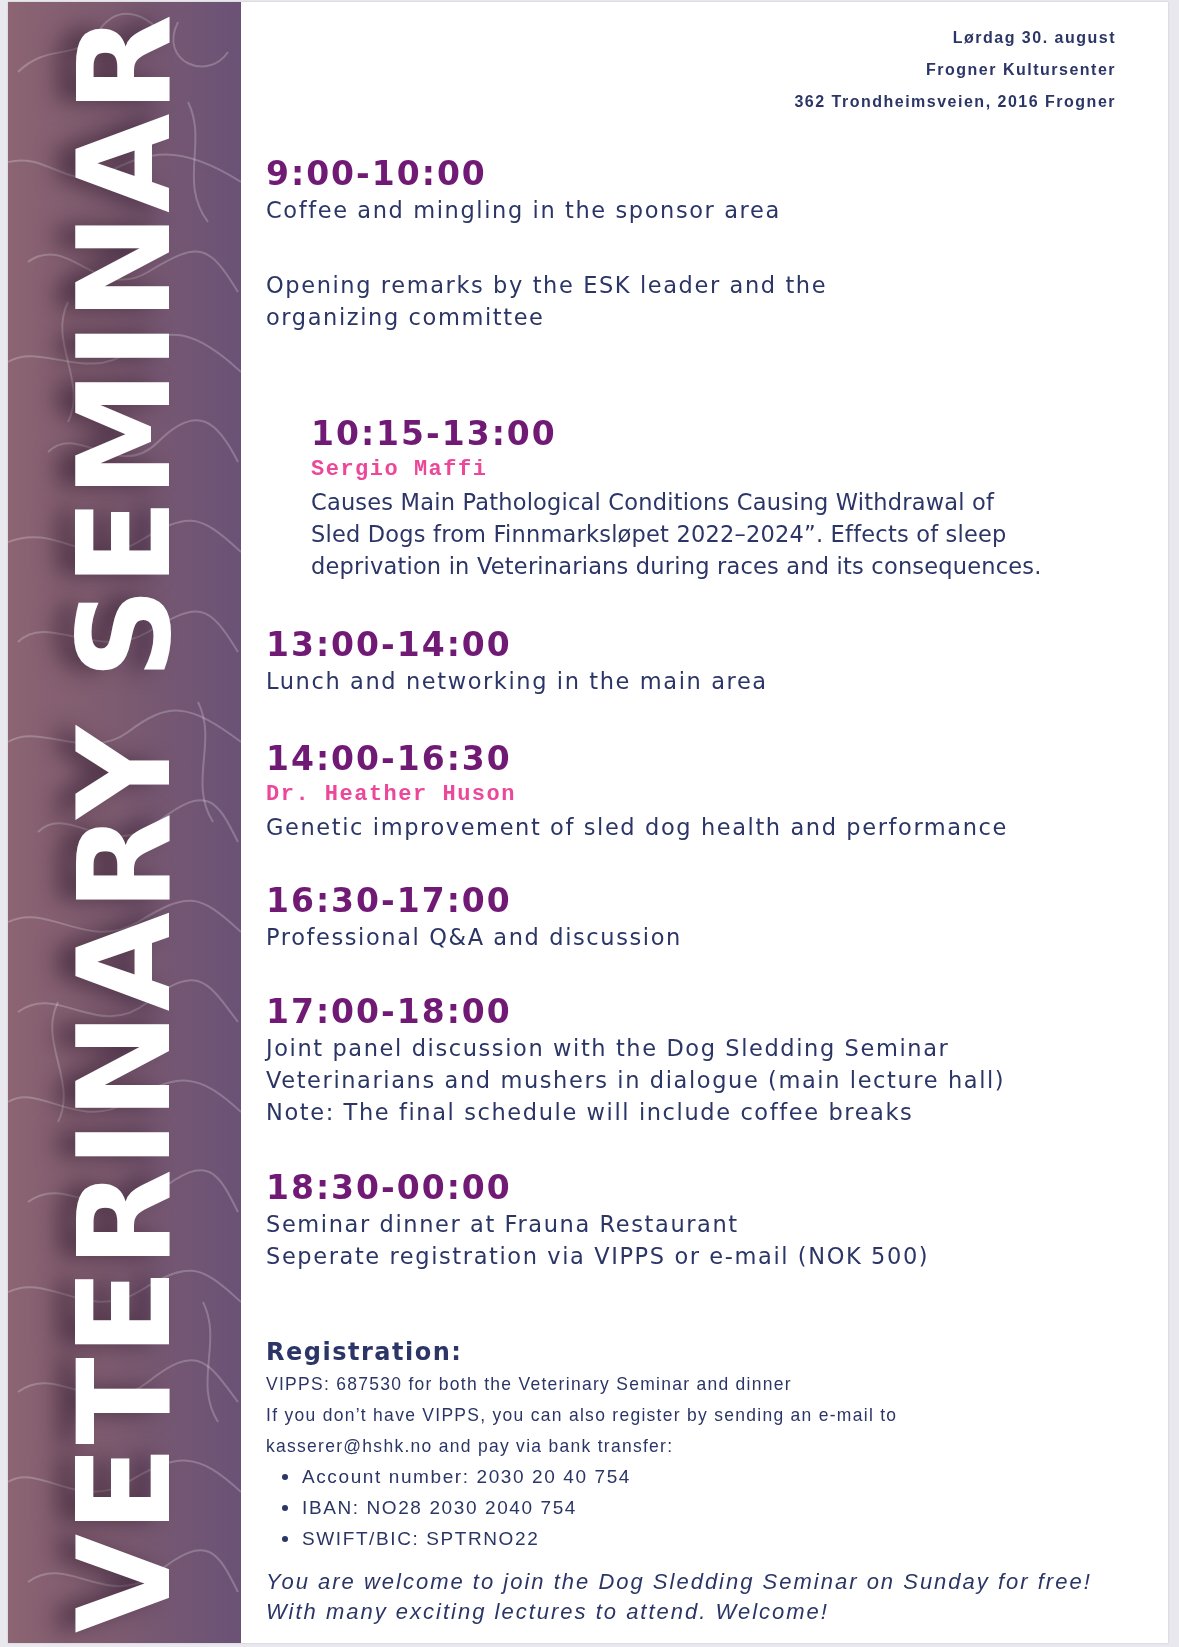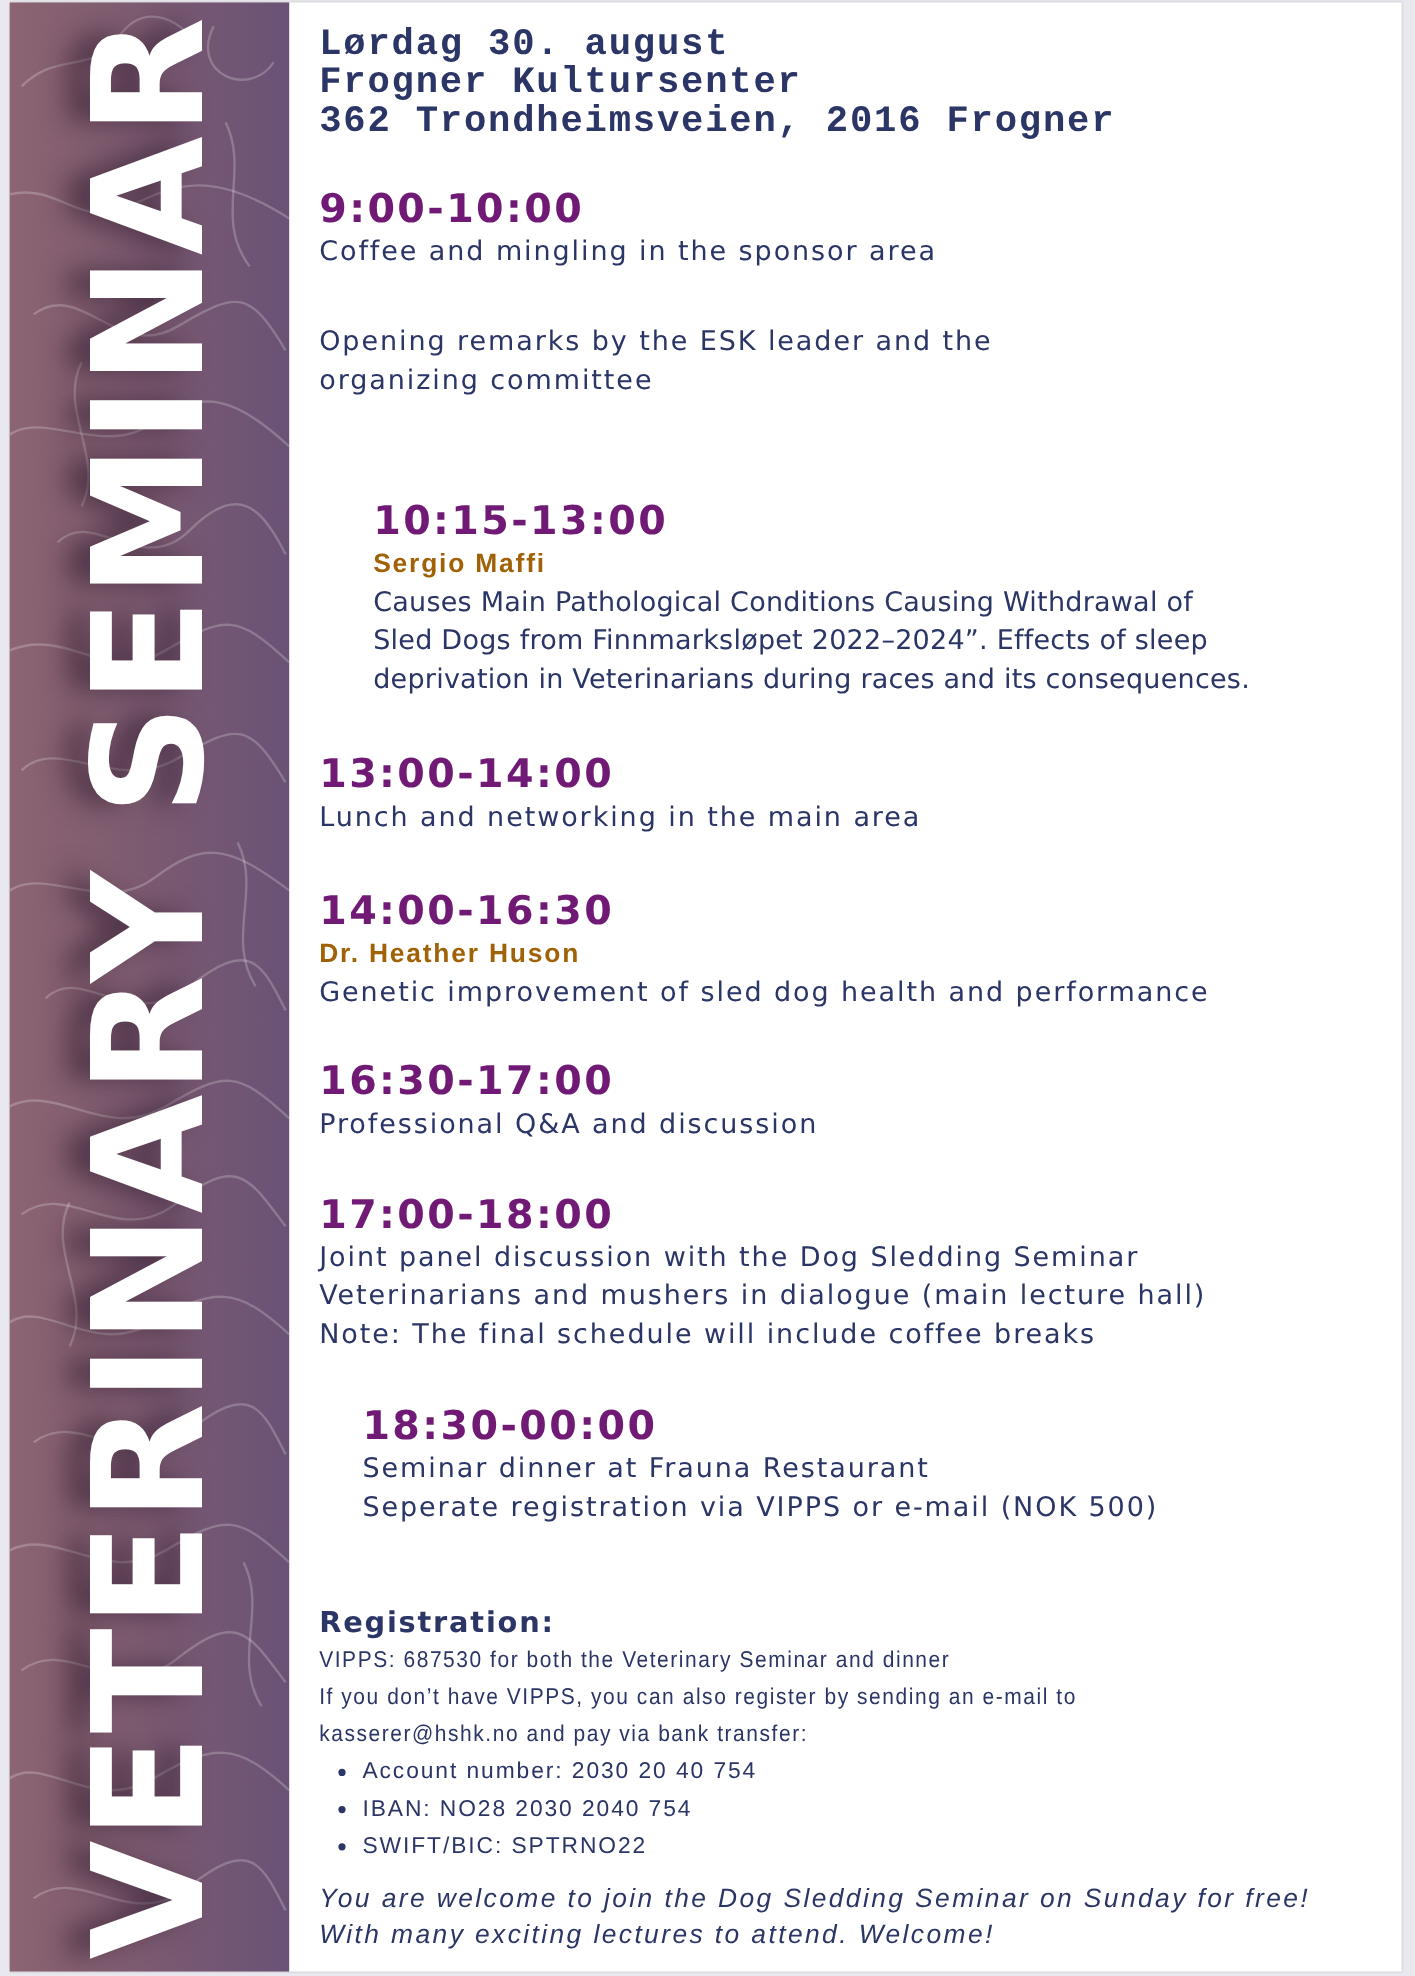--- a/index.html
+++ b/index.html
@@ -58,47 +58,47 @@
     position: absolute;
     left: 258px;
     top: 0;
     width: 880px;
   }
   .header {
     position: absolute;
     left: 0;
     top: 20px;
     width: 850px;
-    text-align: left;
-    font-family: Liberation Mono, monospace;
+    text-align: right;
+    font-family: Liberation Sans, sans-serif;
     font-weight: 700;
-    font-size: 31px;
+    font-size: 16px;
     line-height: 32px;
     letter-spacing: 1.5px;
     color: #2b3566;
   }
   .block {
     position: absolute;
     left: 0;
   }
   .time {
     font-family: "DejaVu Sans", sans-serif;
     font-size: 33px;
     font-weight: 600;
     letter-spacing: 2px;
     line-height: 40px;
     color: #701a75;
   }
   .speaker {
-    font-family: Liberation Sans, sans-serif;
+    font-family: Liberation Mono, monospace;
     font-size: 22px;
     font-weight: 700;
     letter-spacing: 1.5px;
     line-height: 32px;
-    color: #a16207;
+    color: #ec4899;
   }
   .desc {
     font-family: "DejaVu Sans", sans-serif;
     font-size: 22.5px;
     letter-spacing: 1.6px;
     line-height: 32px;
     color: #2b3566;
     white-space: nowrap;
   }
   .desc.tight {
@@ -233,21 +233,21 @@
       <div class="desc">Professional Q&amp;A and discussion</div>
     </div>
 
     <div class="block" style="top:990px;">
       <div class="time">17:00-18:00</div>
       <div class="desc">Joint panel discussion with the Dog Sledding Seminar</div>
       <div class="desc">Veterinarians and mushers in dialogue (main lecture hall)</div>
       <div class="desc">Note: The final schedule will include coffee breaks</div>
     </div>
 
-    <div class="block" style="top:1166px;margin-left:36px;">
+    <div class="block" style="top:1166px;">
       <div class="time">18:30-00:00</div>
       <div class="desc">Seminar dinner at Frauna Restaurant</div>
       <div class="desc">Seperate registration via VIPPS or e-mail (NOK 500)</div>
     </div>
 
     <div class="block" style="top:1334px;">
       <div class="reg-title">Registration:</div>
       <div class="reg-line">VIPPS: 687530 for both the Veterinary Seminar and dinner</div>
       <div class="reg-line">If you don’t have VIPPS, you can also register by sending an e-mail to</div>
       <div class="reg-line">kasserer@hshk.no and pay via bank transfer:</div>

